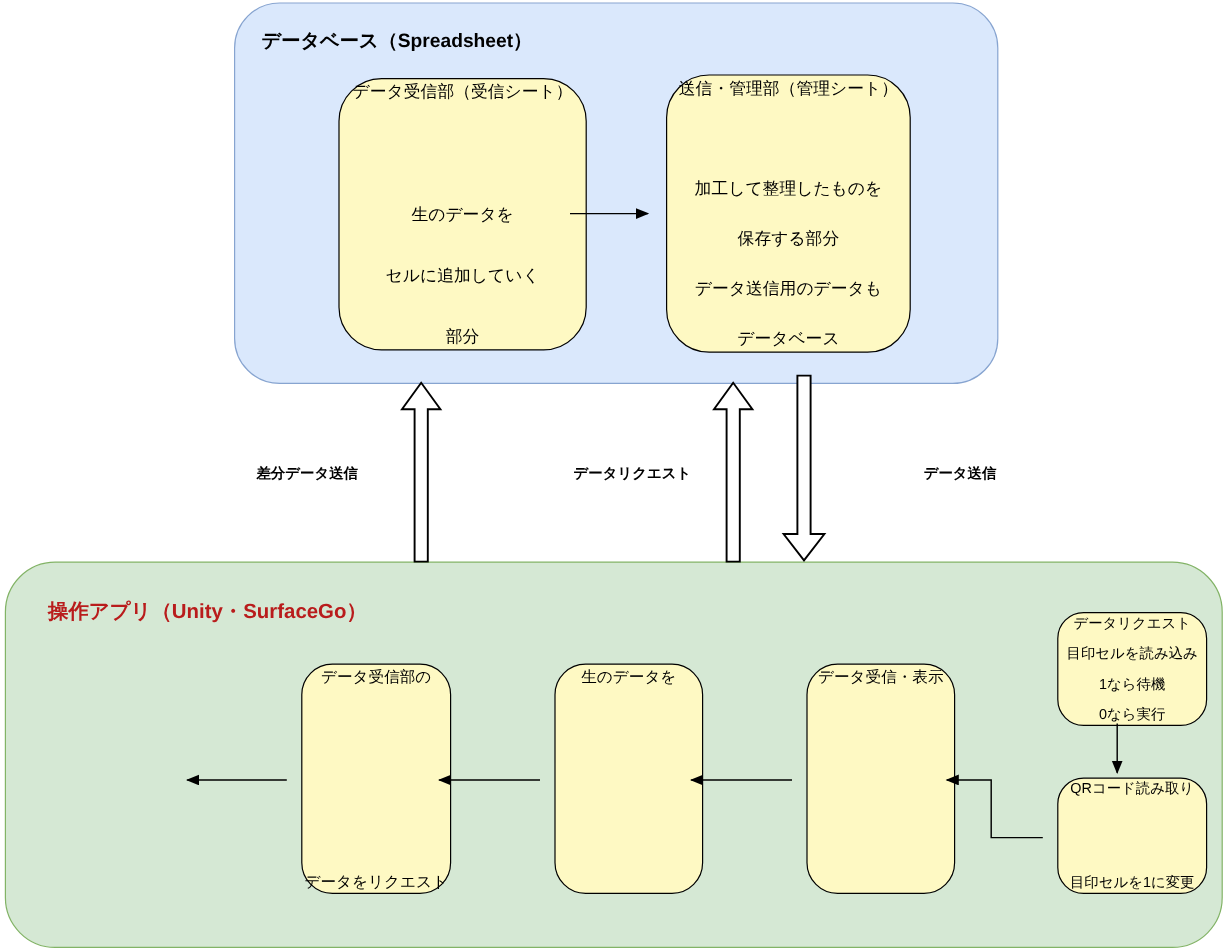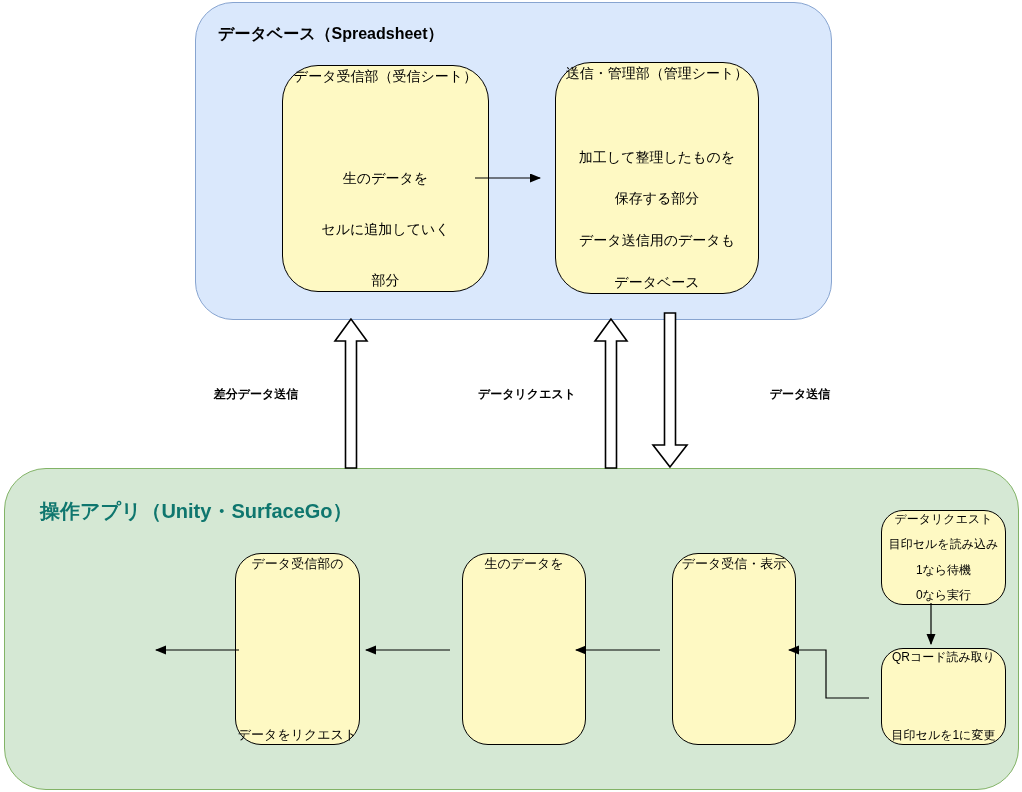--- a/index.html
+++ b/index.html
@@ -6,21 +6,21 @@
   .canvas{
     position:relative;width:1022px;height:792px;background:#ffffff;
     font-family:"Liberation Sans","DejaVu Sans",sans-serif;color:#000;
     overflow:hidden;
   }
   .panel{position:absolute;z-index:1;border:1px solid;}
   .panel.blue{background:#dae8fc;border-color:#87a4d0;border-radius:38px;}
   .panel.green{background:#d5e8d4;border-color:#82b366;border-radius:42px;}
   .panel-title{position:absolute;z-index:3;font-weight:700;white-space:nowrap;}
   .blue-title{color:#000000;font-size:16px;}
-  .green-title{color:#0f766e;font-size:20px;}
+  .green-title{color:#b91c1c;font-size:17px;}
   .node{
     position:absolute;z-index:2;background:#fef9c3;border:1px solid #000000;
     display:flex;flex-direction:column;justify-content:space-between;align-items:center;
     text-align:center;
     margin-left:12px;
   }
   .node.big{border-radius:36px;font-size:14px;}
   .node.big .ln{min-height:21px;line-height:21px;}
   .node.mid{border-radius:26px;font-size:13px;}
   .node.mid .ln{min-height:19px;line-height:19px;}
@@ -59,21 +59,21 @@
   </div>
 
   <div class="flow-label" style="left:256px;top:386px;">差分データ送信</div>
   <div class="flow-label" style="left:527px;top:386px;">データリクエスト</div>
   <div class="flow-label" style="left:800px;top:386px;">データ送信</div>
 
   <div class="panel green" style="left:4px;top:468px;width:1013px;height:320px;"></div>
   <div class="panel-title green-title" style="left:40px;top:498px;">操作アプリ（Unity・SurfaceGo）</div>
 
 
-  <div class="node mid" style="left:223px;top:553px;width:123px;height:190px;gap:40px;">
+  <div class="node mid" style="left:239px;top:553px;width:123px;height:190px;gap:40px;">
     <div class="ln">データ受信部の</div>
     <div class="ln">データをリクエスト</div>
   </div>
 
   <div class="node mid" style="left:450px;top:553px;width:122px;height:190px;">
     <div class="ln">生のデータを</div>
   </div>
 
   <div class="node mid" style="left:660px;top:553px;width:122px;height:190px;">
     <div class="ln">データ受信・表示</div>

